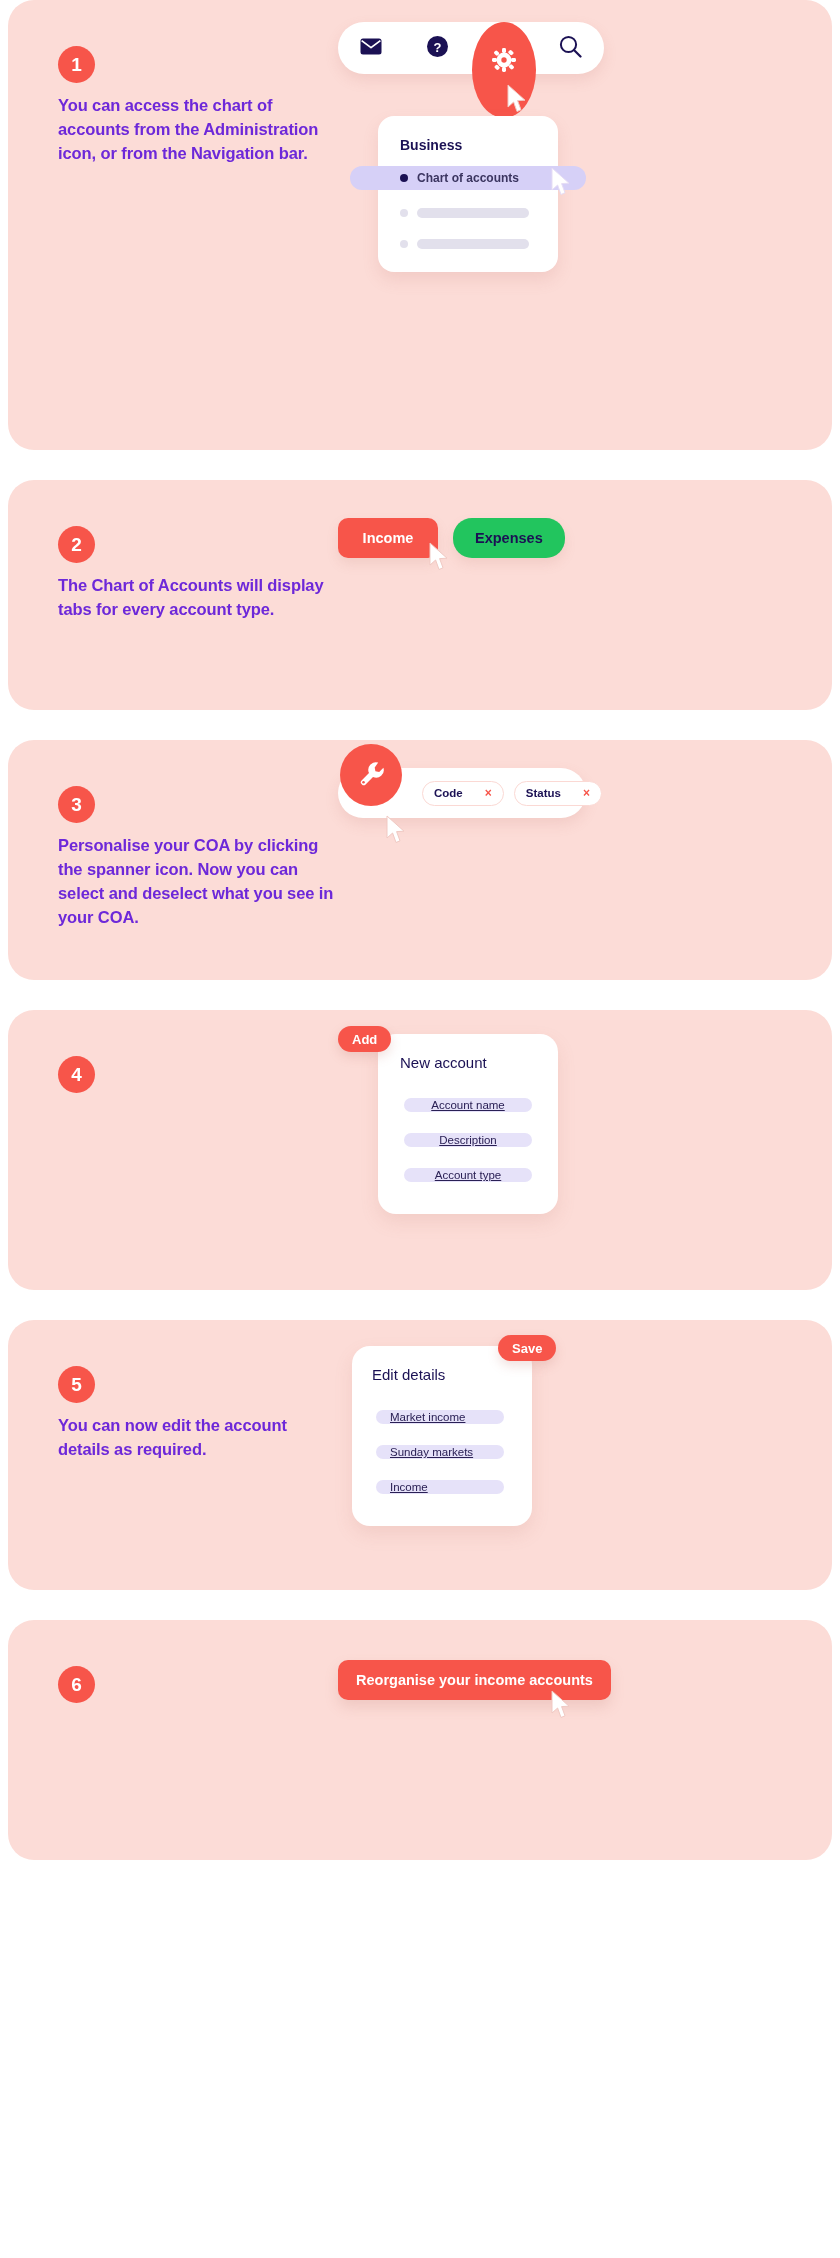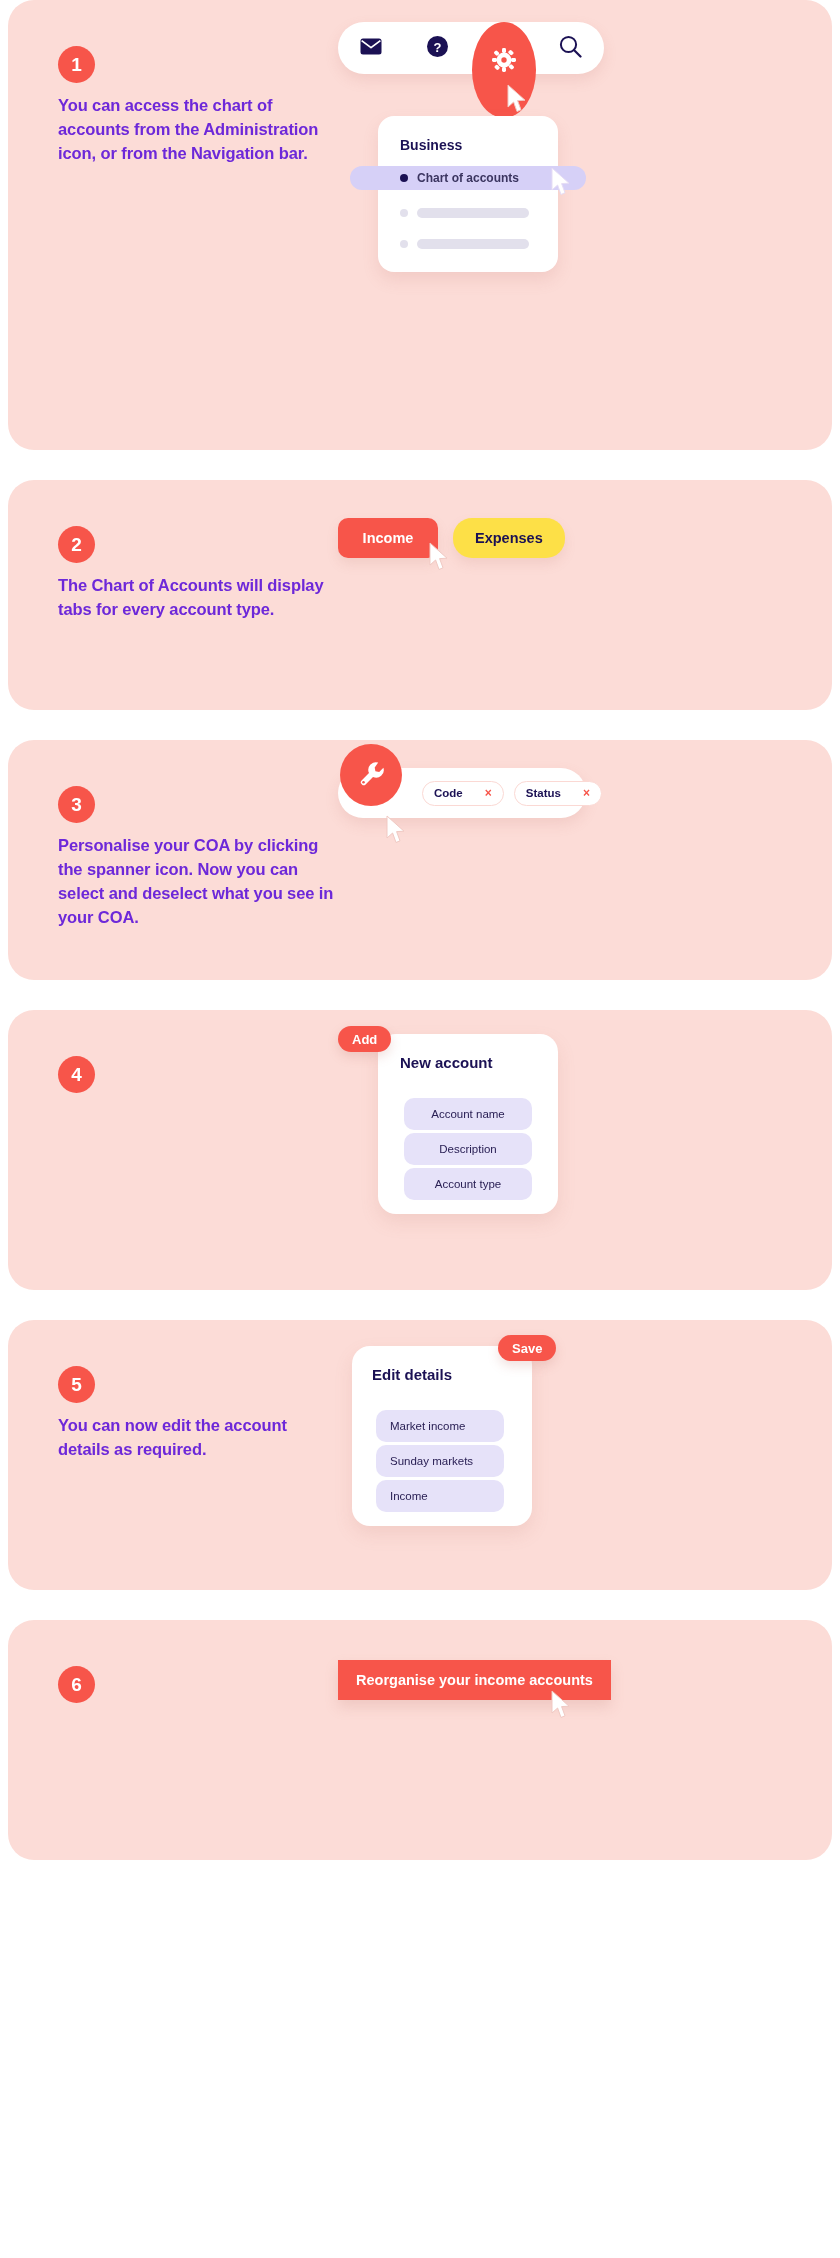--- a/index.html
+++ b/index.html
@@ -162,21 +162,21 @@
   .tabs { position: absolute; left: 0px; top: 38px; display: flex; gap: 15px; }
   .tab {
     height: 40px;
     border-radius: 10px;
     display: flex; align-items: center; justify-content: center;
     font-size: 14.5px; font-weight: bold;
     padding: 0 22px;
     box-shadow: 0 6px 12px rgba(190,120,110,0.15);
   }
   .tab.active { background: #F7554A; color: #ffffff; min-width: 100px; }
-  .tab.inactive { background: #fde047; color: #1B1154; min-width: 100px; border-radius: 19px; }
+  .tab.inactive { background: #22c55e; color: #1B1154; min-width: 100px; border-radius: 19px; }
 
   
   .chipbar {
     position: absolute;
     left: 0px;
     top: 28px;
     width: 248px;
     height: 50px;
     background: #ffffff;
     border-radius: 25px;
@@ -205,30 +205,30 @@
 
   
   .form-card {
     position: absolute;
     background: #ffffff;
     border-radius: 18px;
     box-shadow: 0 8px 18px rgba(190,120,110,0.15);
   }
   .form-title {
     position: absolute;
-    color: #1B1154; font-size: 15px; font-weight: bold;
+    color: #1B1154; font-size: 15px; font-weight: normal;
   }
   .field-pill {
     position: absolute;
-    height: 32px;
+    height: 14px;
     border-radius: 10px;
     background: #E6E2F9;
     color: #2A2055;
     font-size: 11.5px;
-    display: flex; align-items: center;
+    display: flex; align-items: center; text-decoration: underline;
   }
   .field-pill.center { justify-content: center; }
   .field-pill.left { justify-content: flex-start; padding-left: 14px; }
 
   .pill-btn {
     position: absolute;
     background: #F7554A;
     color: #ffffff;
     border-radius: 13px;
     height: 26px;
@@ -239,21 +239,21 @@
     z-index: 3;
   }
 
   
   .reorg-btn {
     position: absolute;
     left: 0px; top: 40px;
     height: 40px;
     background: #F7554A;
     color: #ffffff;
-    border-radius: 0;
+    border-radius: 10px;
     display: flex; align-items: center; justify-content: center;
     padding: 0 18px;
     font-size: 14.5px; font-weight: bold;
     box-shadow: 0 7px 14px rgba(190,120,110,0.2);
   }
 </style>
 </head>
 <body>
 
 <div class="page">

